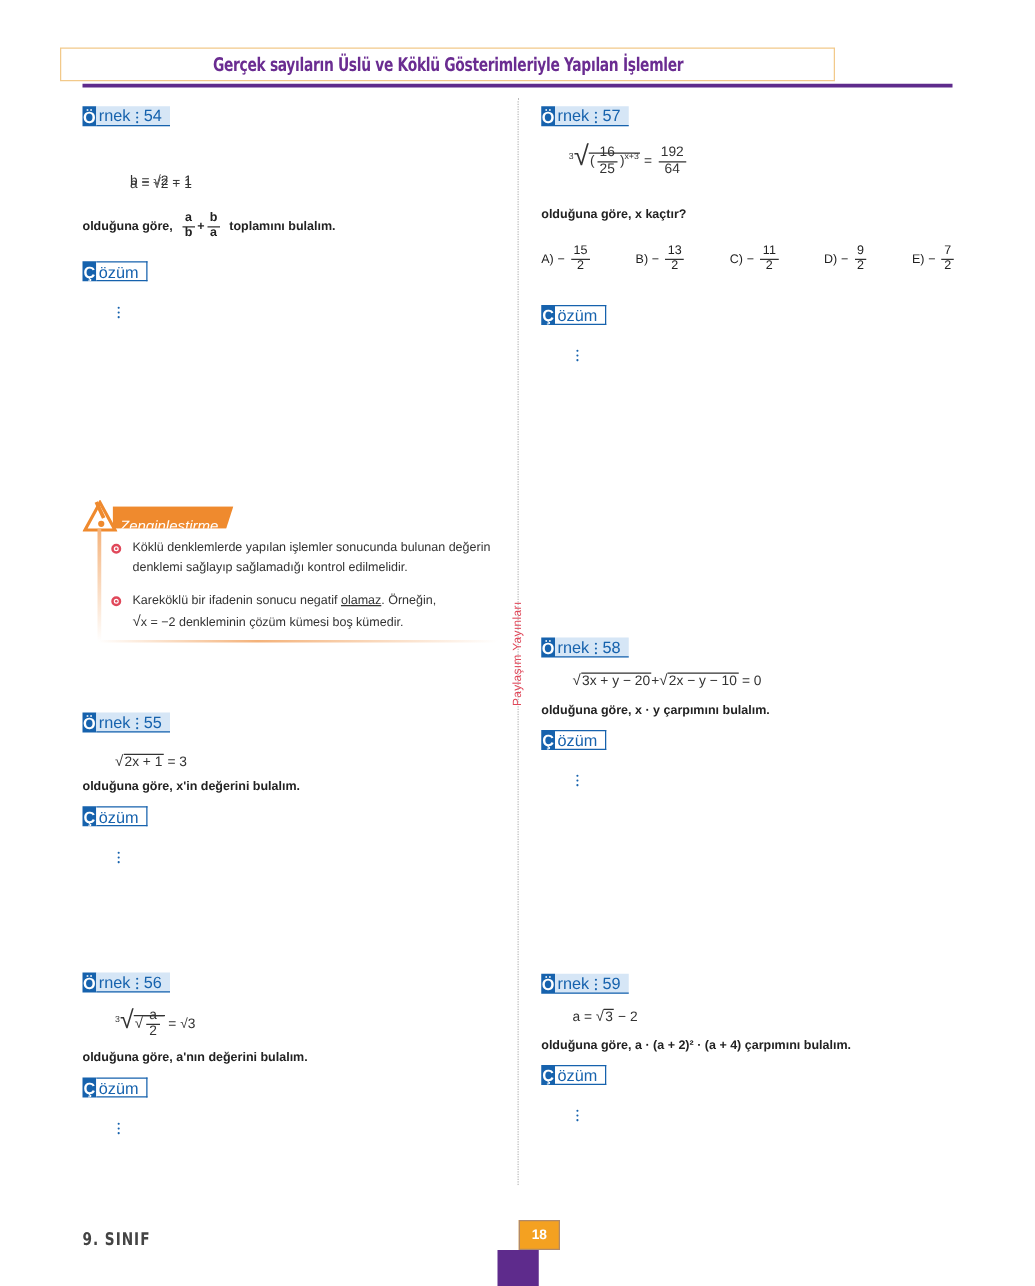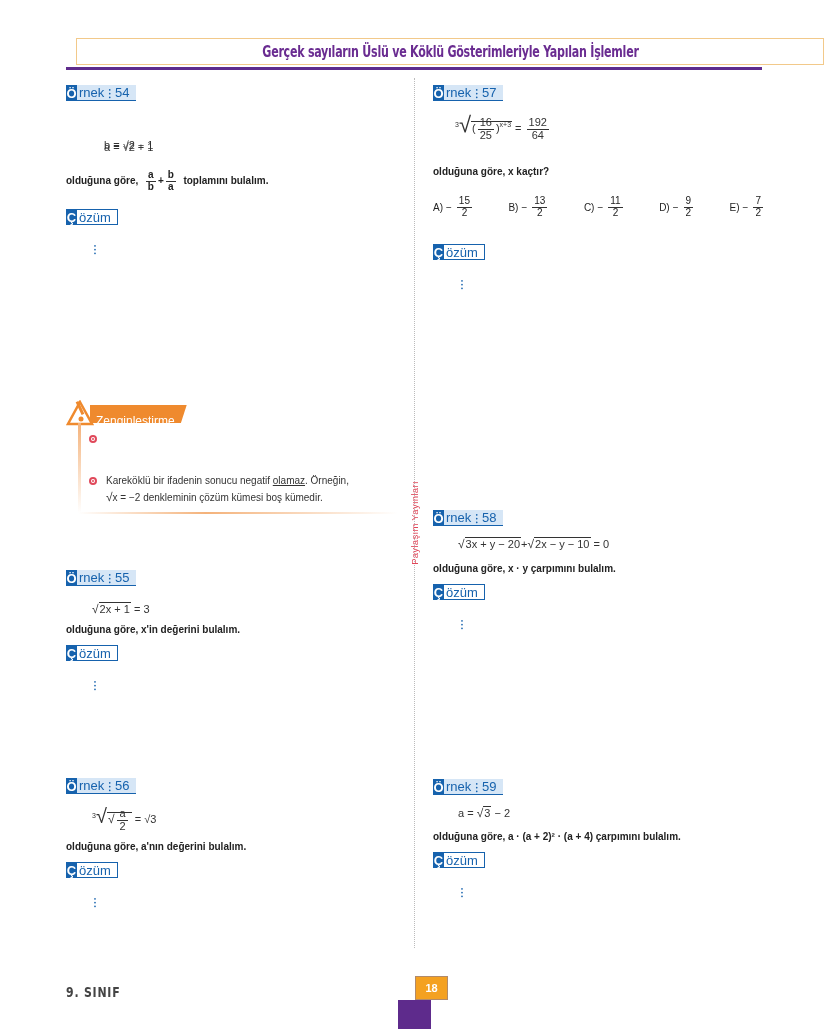--- a/index.html
+++ b/index.html
@@ -1,18 +1,18 @@
 <!DOCTYPE html>
 <html><head>
 <meta charset="utf-8">
 <style>
   * { box-sizing: border-box; margin: 0; padding: 0; }
   body { width: 828px; height: 1029px; background: #ffffff; position: relative; overflow: hidden;
          font-family: "Liberation Sans", sans-serif; color: #222; }
-  .header-box { position: absolute; left: 76px; top: 38px; width: 748px; height: 27px;
+  .header-box { position: absolute; left: 48px; top: 38px; width: 620px; height: 27px;
                 border: 1px solid #f2c98a; background: #fff; display: flex; align-items: center; justify-content: center; }
   .header-title { font-family: "DejaVu Sans Condensed", "DejaVu Sans", sans-serif; font-weight: bold;
                   font-size: 15px; color: #6a2c91; letter-spacing: -0.3px; transform: scaleX(0.82); white-space: nowrap; }
   .header-rule { position: absolute; left: 66px; top: 67px; width: 696px; height: 3px; background: #5e2b8c; }
   .divider { position: absolute; left: 414px; top: 78px; height: 870px; border-left: 1px dotted #bbb; }
   .publisher { position: absolute; left: 404px; top: 468px; width: 20px; height: 110px; }
   .publisher span { position: absolute; left: 50%; top: 50%; transform: translate(-50%,-50%) rotate(-90deg);
                     white-space: nowrap; font-size: 9.5px; color: #e0485a; letter-spacing: 0.3px; }
 
   .ex-label { position: absolute; display: flex; align-items: stretch; height: 16px; }
@@ -29,21 +29,21 @@
   .frac .den { padding: 0 2px; }
   .sqrt { border-top: 1px solid #333; padding: 0 1px; }
   .rad { font-size: 12px; }
   sup { font-size: 7px; }
 
   .choices { position: absolute; left: 433px; top: 196px; width: 332px; display: flex; justify-content: space-between; font-size: 10px; }
   .choice { display: flex; align-items: center; gap: 3px; }
 
   .enrich-tab { position: absolute; left: 90px; top: 405px; height: 18px; background: #ef8a2e; color: #fff;
                 font-size: 12px; padding: 14px 12px 0 6px; display: flex; align-items: center;
-                clip-path: polygon(0 0, 100% 0, 94% 100%, 0 100%); }
+                clip-path: polygon(0 0, 100% 0, 94% 100%, 0 100%); font-style: italic; }
   .enrich-icon { position: absolute; left: 66px; top: 400px; width: 28px; height: 26px; }
   .enrich-bar { position: absolute; left: 78px; top: 423px; width: 3px; height: 90px; background: linear-gradient(#f4b27a, #fff); }
   .enrich-bottom { position: absolute; left: 78px; top: 512px; width: 320px; height: 2px; background: linear-gradient(90deg, #fff, #f4b27a 40%, #fff); }
   .bullet { position: absolute; font-size: 10px; color: #333; line-height: 16px; }
   .bullet .dot { position: absolute; left: -17px; top: 4px; width: 8px; height: 8px; border-radius: 50%;
                  background: #fff; border: 2px solid #e0485a; }
   .bullet .dot::after { content: ""; position: absolute; left: 1px; top: 1px; width: 2px; height: 2px; background: #e0485a; border-radius: 50%; }
   .underline { text-decoration: underline; }
 
   .footer-grade { position: absolute; left: 66px; top: 984px; font-family: "DejaVu Sans", sans-serif; font-weight: bold;
@@ -89,20 +89,21 @@
 
 <svg class="enrich-icon" viewBox="0 0 28 26">
   <polygon points="14,2 26,24 2,24" fill="none" stroke="#ef8a2e" stroke-width="2.5"></polygon>
   <rect x="12.5" y="1" width="3" height="14" fill="#ef8a2e" transform="rotate(-25 14 8)"></rect>
   <circle cx="15" cy="19" r="2.5" fill="#ef8a2e"></circle>
 </svg>
 <div class="enrich-tab">Zenginleştirme</div>
 <div class="enrich-bar"></div>
 <div class="bullet" style="left:106px;top:431px;width:295px;">
   <span class="dot"></span>
+  <span>Köklü denklemlerde yapılan işlemler sonucunda bulunan değerin denklemi sağlayıp sağlamadığı kontrol edilmelidir.</span>
 </div>
 <div class="bullet" style="left:106px;top:473px;width:295px;">
   <span class="dot"></span>
   <span>Kareköklü bir ifadenin sonucu negatif </span><span class="underline">olamaz</span><span>. Örneğin,</span><br>
   <span class="rad">√</span><span>x = −2 denkleminin çözüm kümesi boş kümedir.</span>
 </div>
 <div class="enrich-bottom"></div>
 
 <div class="ex-label" style="left:66px;top:570px;">
   <span class="cap">Ö</span>

